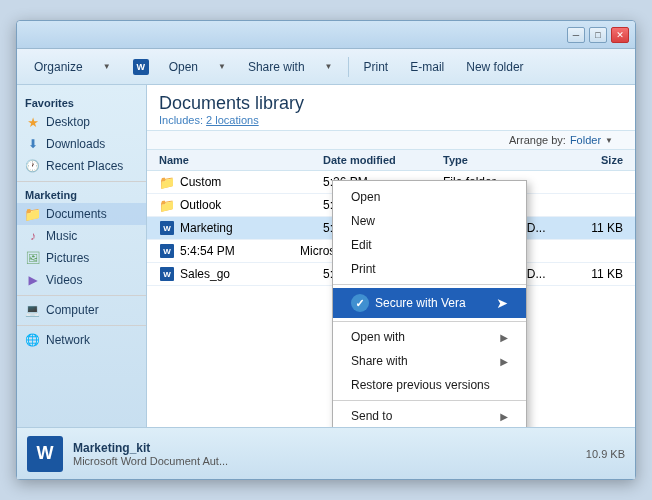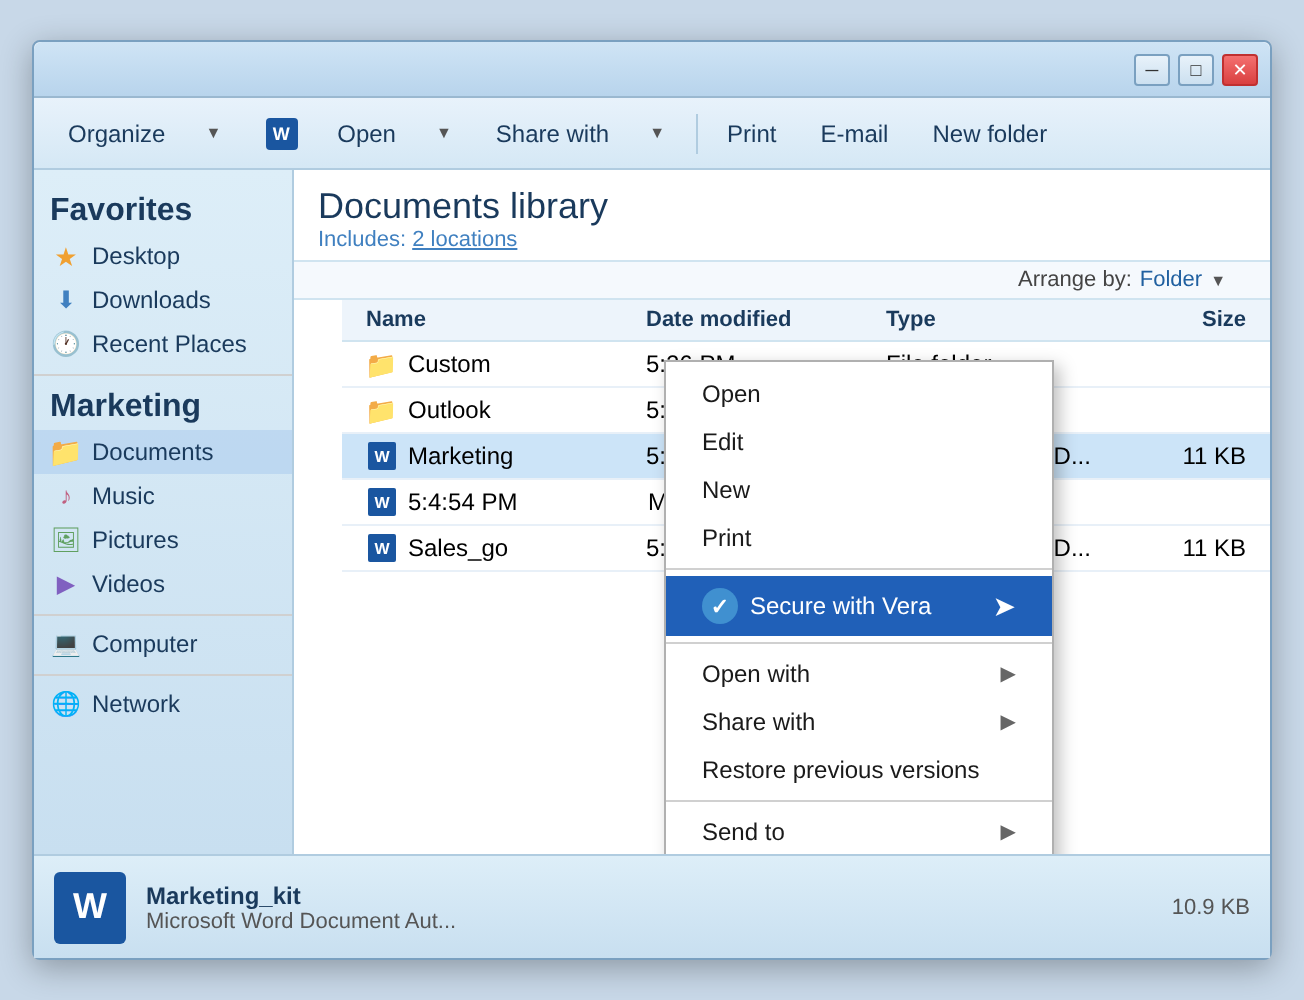--- a/index.html
+++ b/index.html
@@ -124,21 +124,21 @@
       gap: 5px;
       padding: 3px 8px;
       cursor: pointer;
       font-size: 12px;
       color: #1a3a5c;
     }
     .sidebar-item.selected {
       background: rgba(180,210,240,0.7);
     }
     .sidebar-group-label {
-      font-size: 16px;
+      font-size: 11px;
       font-weight: bold;
       color: #1a3a5c;
       padding: 4px 8px 2px;
     }
     .sidebar-icon {
       width: 16px;
       height: 16px;
       display: flex;
       align-items: center;
       justify-content: center;
@@ -187,21 +187,20 @@
       color: #444;
       background: #f5f9fd;
       border-bottom: 1px solid #d0e4f0;
       gap: 4px;
     }
     .arrange-bar a { color: #2060a0; text-decoration: none; cursor: pointer; }
     
     .file-list {
       flex: 1;
       overflow-y: auto;
-      margin-left: 24px;
     }
     .file-list-header {
       display: flex;
       padding: 4px 12px;
       border-bottom: 1px solid #d0e4f0;
       font-size: 11px;
       font-weight: 600;
       color: #1a3a5c;
       background: #edf4fb;
     }
@@ -485,24 +484,24 @@
           <span class="col-type">Microsoft Word D...</span>
           <span class="col-size">11 KB</span>
         </div>
       </div>
 
       <div class="context-menu">
         <div class="ctx-item">
           <span>Open</span>
         </div>
         <div class="ctx-item">
+          <span>New</span>
+        </div>
+        <div class="ctx-item">
           <span>Edit</span>
-        </div>
-        <div class="ctx-item">
-          <span>New</span>
         </div>
         <div class="ctx-item">
           <span>Print</span>
         </div>
         <div class="ctx-sep"></div>
         <div class="ctx-item vera">
           <div class="vera-logo">
             <span class="vera-checkmark">✓</span>
           </div>
           <span>Secure with Vera</span>

